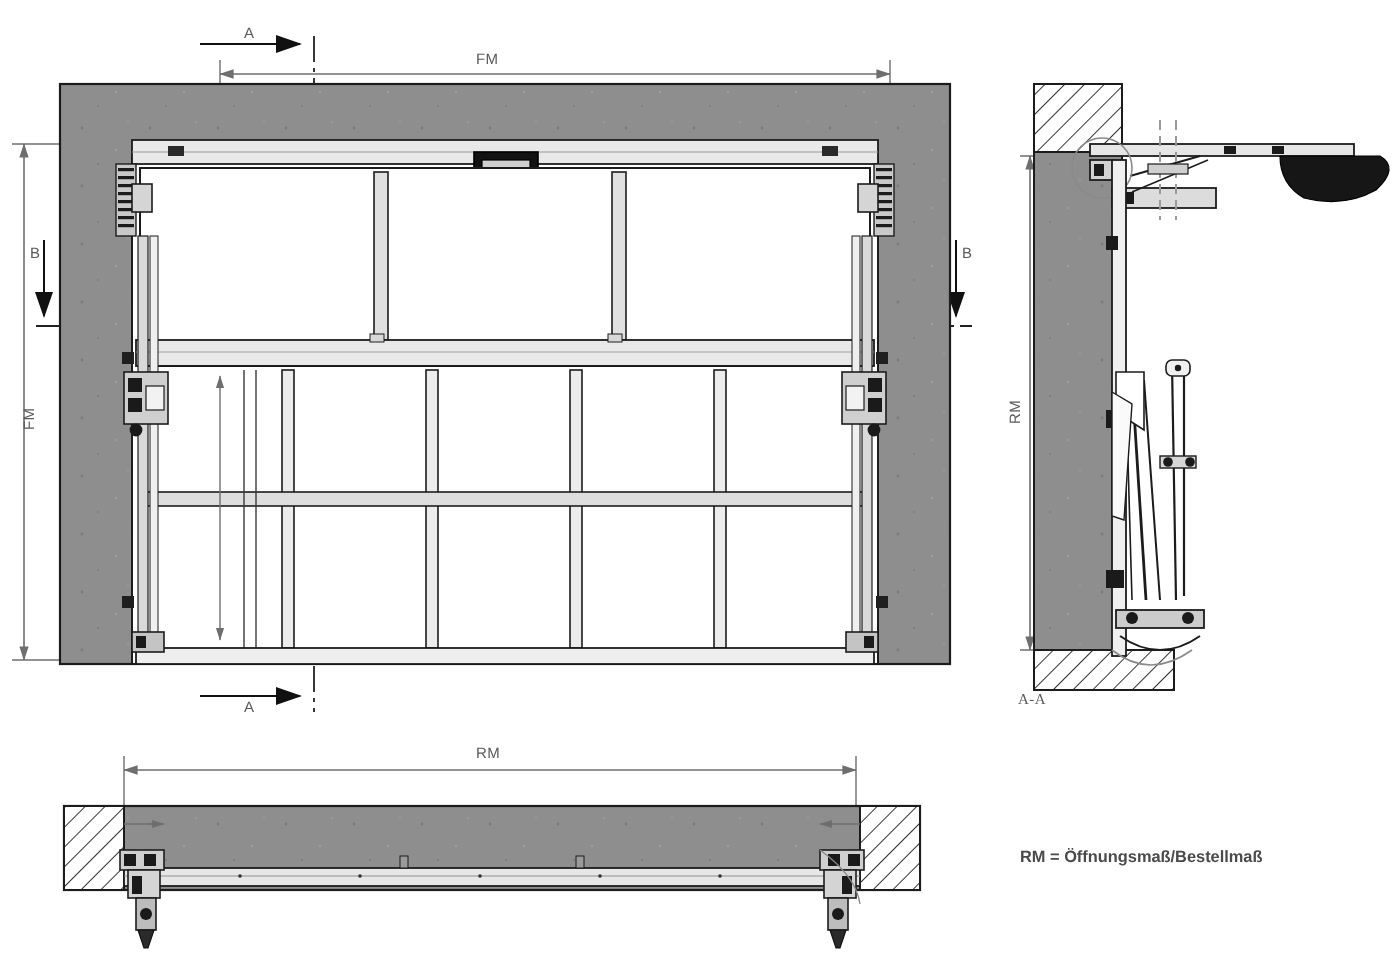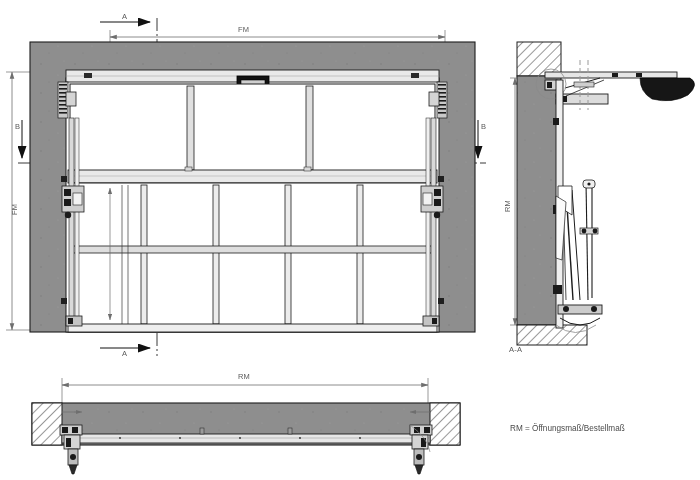--- a/index.html
+++ b/index.html
@@ -3,21 +3,21 @@
 <meta charset="utf-8">
 <style>
   html,body{margin:0;padding:0;background:#fff;}
   body{width:700px;height:480px;position:relative;overflow:hidden;
        font-family:"Liberation Sans",sans-serif;}
   #sheet{position:absolute;inset:0;width:700px;height:480px;}
   .lbl{position:absolute;font-size:7.5px;color:#5a5a5a;letter-spacing:.2px;
        white-space:nowrap;}
   .lbl.vert{transform:rotate(-90deg);transform-origin:0 0;}
   .legend{position:absolute;left:510px;top:422px;font-size:8.2px;color:#4a4a4a;
-          line-height:13px;white-space:nowrap;}
+          line-height:13px;white-space:nowrap;font-weight:bold;}
   .legend div{white-space:nowrap;}
 </style>
 </head>
 <body>
 
 <svg id="sheet" viewBox="0 0 700 480">
   <defs>
     <pattern id="hatch" patternUnits="userSpaceOnUse" width="7" height="7" patternTransform="rotate(45)">
       <rect width="7" height="7" fill="#fff"></rect>
       <line x1="0" y1="0" x2="0" y2="7" stroke="#1c1c1c" stroke-width="0.9"></line>
@@ -294,19 +294,19 @@
 
 <span class="lbl" style="left:122px;top:12px;">A</span>
 <span class="lbl" style="left:122px;top:349px;">A</span>
 <span class="lbl" style="left:15px;top:122px;">B</span>
 <span class="lbl" style="left:481px;top:122px;">B</span>
 
 <span class="lbl" style="left:238px;top:25px;">FM</span>
 <span class="lbl vert" style="left:10px;top:215px;">FM</span>
 
 <span class="lbl vert" style="left:503px;top:212px;">RM</span>
-<span class="lbl" style="left:509px;top:345px;">A-A</span>
+<span class="lbl" style="left:509px;top:345px;font-family:Liberation Serif, serif;">A-A</span>
 
 <span class="lbl" style="left:238px;top:372px;">RM</span>
 
 <div class="legend">
   <div>RM = Öffnungsmaß/Bestellmaß</div>
 </div>
 
 </body></html>

